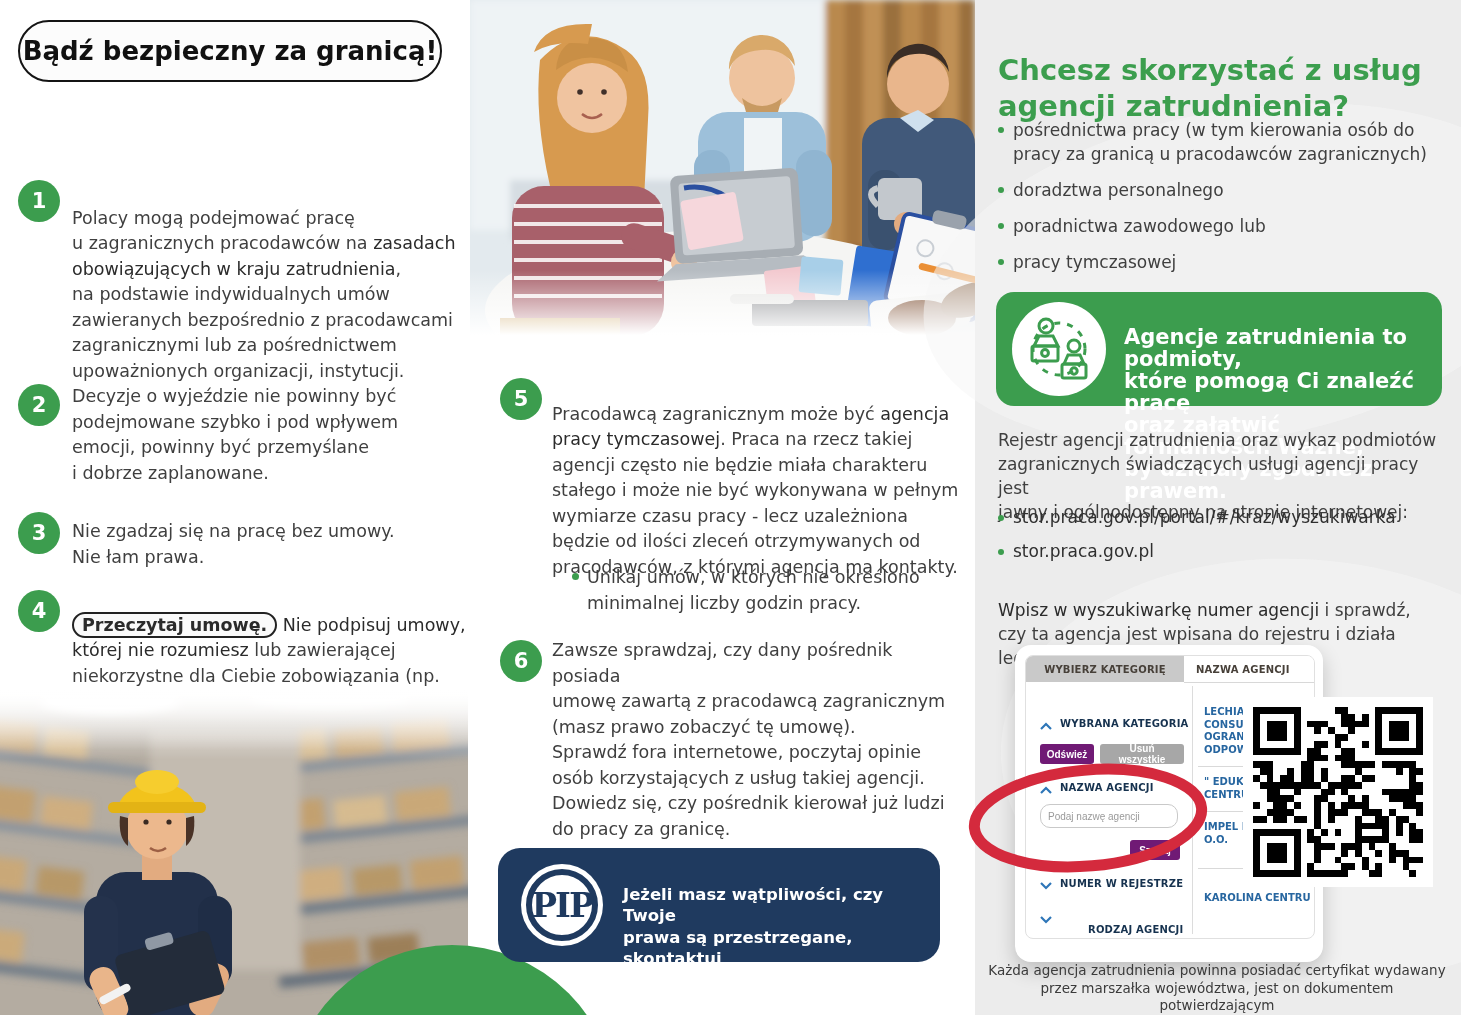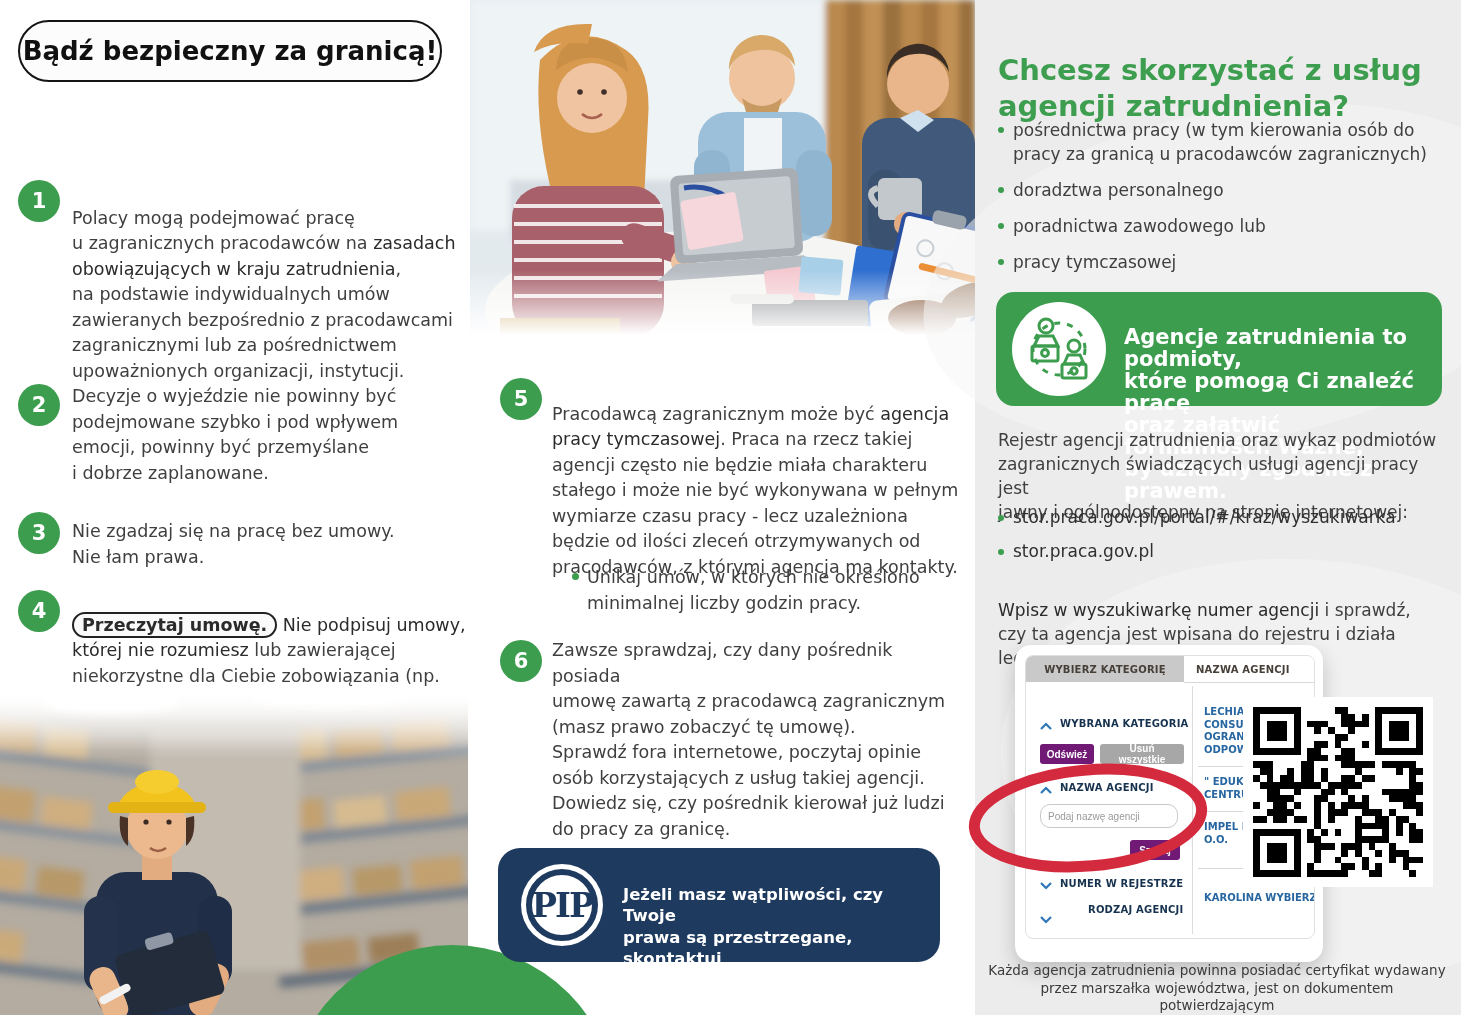--- a/index.html
+++ b/index.html
@@ -425,36 +425,36 @@
       <button class="mini-btn btn-blue" style="left:104px;top:184px;width:50px;">Szukaj</button>
 
       <svg class="chev" style="left:14px;top:226px;" viewBox="0 0 12 8">
           <polyline points="1,1 6,6 11,1" fill="none" stroke="#2e76b8" stroke-width="2.2"></polyline>
         </svg>
       <div class="panel-label" style="left:34px;top:222px;">NUMER W REJESTRZE</div>
 
       <svg class="chev" style="left:14px;top:260px;" viewBox="0 0 12 8">
           <polyline points="1,1 6,6 11,1" fill="none" stroke="#2e76b8" stroke-width="2.2"></polyline>
         </svg>
-      <div class="panel-label" style="left:34px;top:248px;padding-left:28px;">RODZAJ AGENCJI</div>
+      <div class="panel-label" style="left:34px;top:268px;padding-left:28px;">RODZAJ AGENCJI</div>
 
       <div class="v-divider"></div>
 
       <div class="result pre" style="top:50px;">LECHIA
 CONSUL
 OGRANI
 ODPOW</div>
       <div class="h-divider" style="top:110px;"></div>
       <div class="result pre" style="top:120px;">" EDUKA
 CENTRU</div>
       <div class="h-divider" style="top:155px;"></div>
       <div class="result pre" style="top:165px;">IMPEL F
 O.O.</div>
       <div class="h-divider" style="top:212px;"></div>
-      <div class="result pre" style="top:236px;width:120px;">KAROLINA WYBIERZ</div>
+      <div class="result pre" style="top:236px;width:120px;">KAROLINA CENTRU</div>
     </div>
   </div>
 
   <svg class="abs" style="left:964px;top:758px;" width="248" height="120" viewBox="0 0 248 120">
     <ellipse cx="124" cy="60" rx="114" ry="48" fill="none" stroke="#d42a3d" stroke-width="11" transform="rotate(-5 124 60)"></ellipse>
   </svg>
 
   <div class="abs qr-wrap">
     <svg id="qr" width="170" height="170" viewBox="0 0 25 25" style="position:absolute;left:10px;top:10px;" shape-rendering="crispEdges">
         <rect x="12" y="0" width="1" height="1" fill="#000"></rect>

